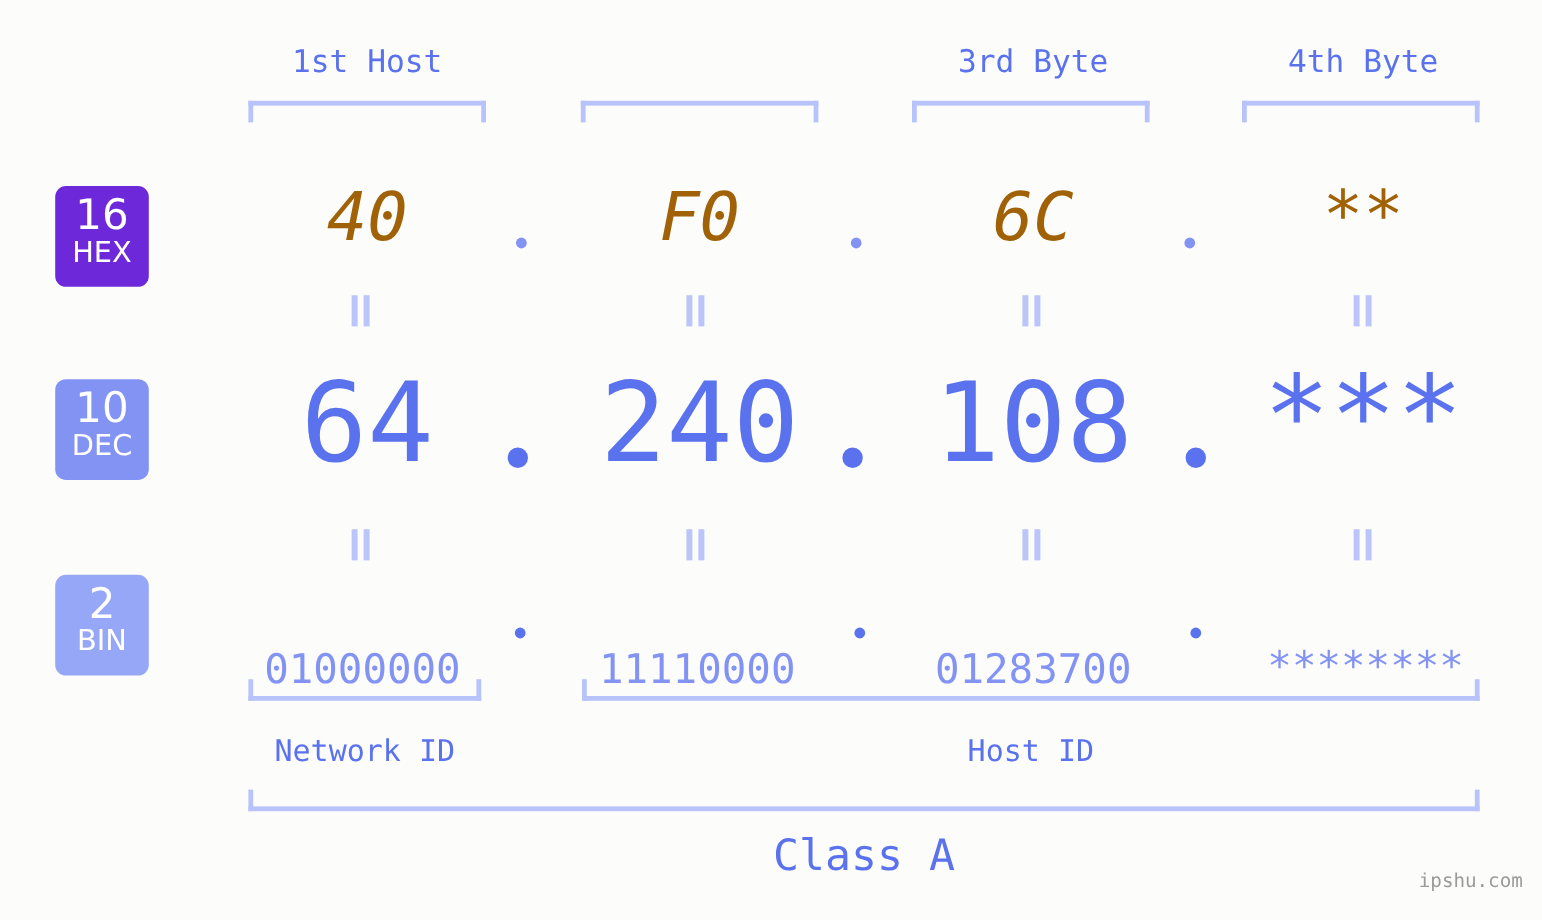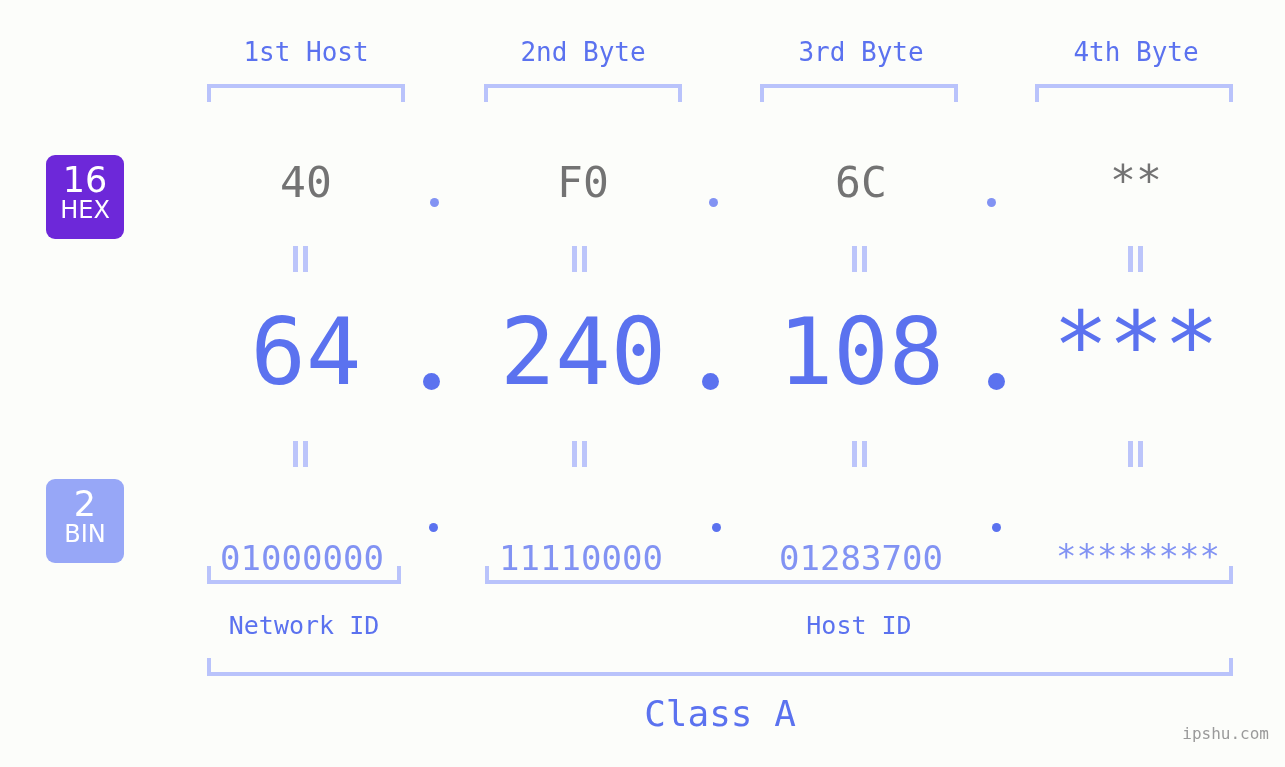--- a/index.html
+++ b/index.html
@@ -78,21 +78,21 @@
   }
 
   
   .val {
     position: absolute;
     text-align: center;
     white-space: nowrap;
     font-family: "DejaVu Sans Mono", monospace;
     color: #5b72ef;
   }
-  .row-hex .val  { font-size: 43px; line-height: 60px; color: #737373; }
+  .row-hex .val  { font-size: 56px; line-height: 60px; color: #a16207; font-style: italic; }
   .row-dec .val  { font-size: 92px; line-height: 110px; color: #5b72ef; font-weight: 400;}
   .row-bin .val  { font-size: 34px; line-height: 46px; color: #8293f3; margin-top: 38px; }
 
   .dot {
     position: absolute;
     border-radius: 50%;
     background: #5b72ef;
   }
   .dot.small { width: 9px; height: 9px; }
   .dot.big   { width: 17px; height: 17px; }
@@ -141,32 +141,35 @@
     color: #9a9a9a;
     white-space: nowrap;
   }
 </style>
 </head>
 <body>
 
 <div id="stage">
 
   <div class="byte-header" style="left:182px; width:248px;">1st Host</div>
-  <div class="byte-header" style="left:459px; width:248px;">2nd Byte</div>
   <div class="byte-header" style="left:737px; width:248px;">3rd Byte</div>
   <div class="byte-header" style="left:1012px; width:248px;">4th Byte</div>
 
   <div class="bracket-top" style="left:207px; width:198px;"></div>
   <div class="bracket-top" style="left:484px; width:198px;"></div>
   <div class="bracket-top" style="left:760px; width:198px;"></div>
   <div class="bracket-top" style="left:1035px; width:198px;"></div>
 
   <div class="base-badge" style="top:155px; background:#6d28d9;">
     <span class="num">16</span>
     <span class="nam">HEX</span>
+  </div>
+  <div class="base-badge" style="top:316px; background:#8293f3;">
+    <span class="num">10</span>
+    <span class="nam">DEC</span>
   </div>
   <div class="base-badge" style="top:479px; background:#97a7f7;">
     <span class="num">2</span>
     <span class="nam">BIN</span>
   </div>
 
   <div class="row-hex">
     <div class="val" style="left:182px; top:152px; width:248px;">40</div>
     <div class="dot small light" style="left:430px; top:198px;"></div>
     <div class="val" style="left:459px; top:152px; width:248px;">F0</div>

